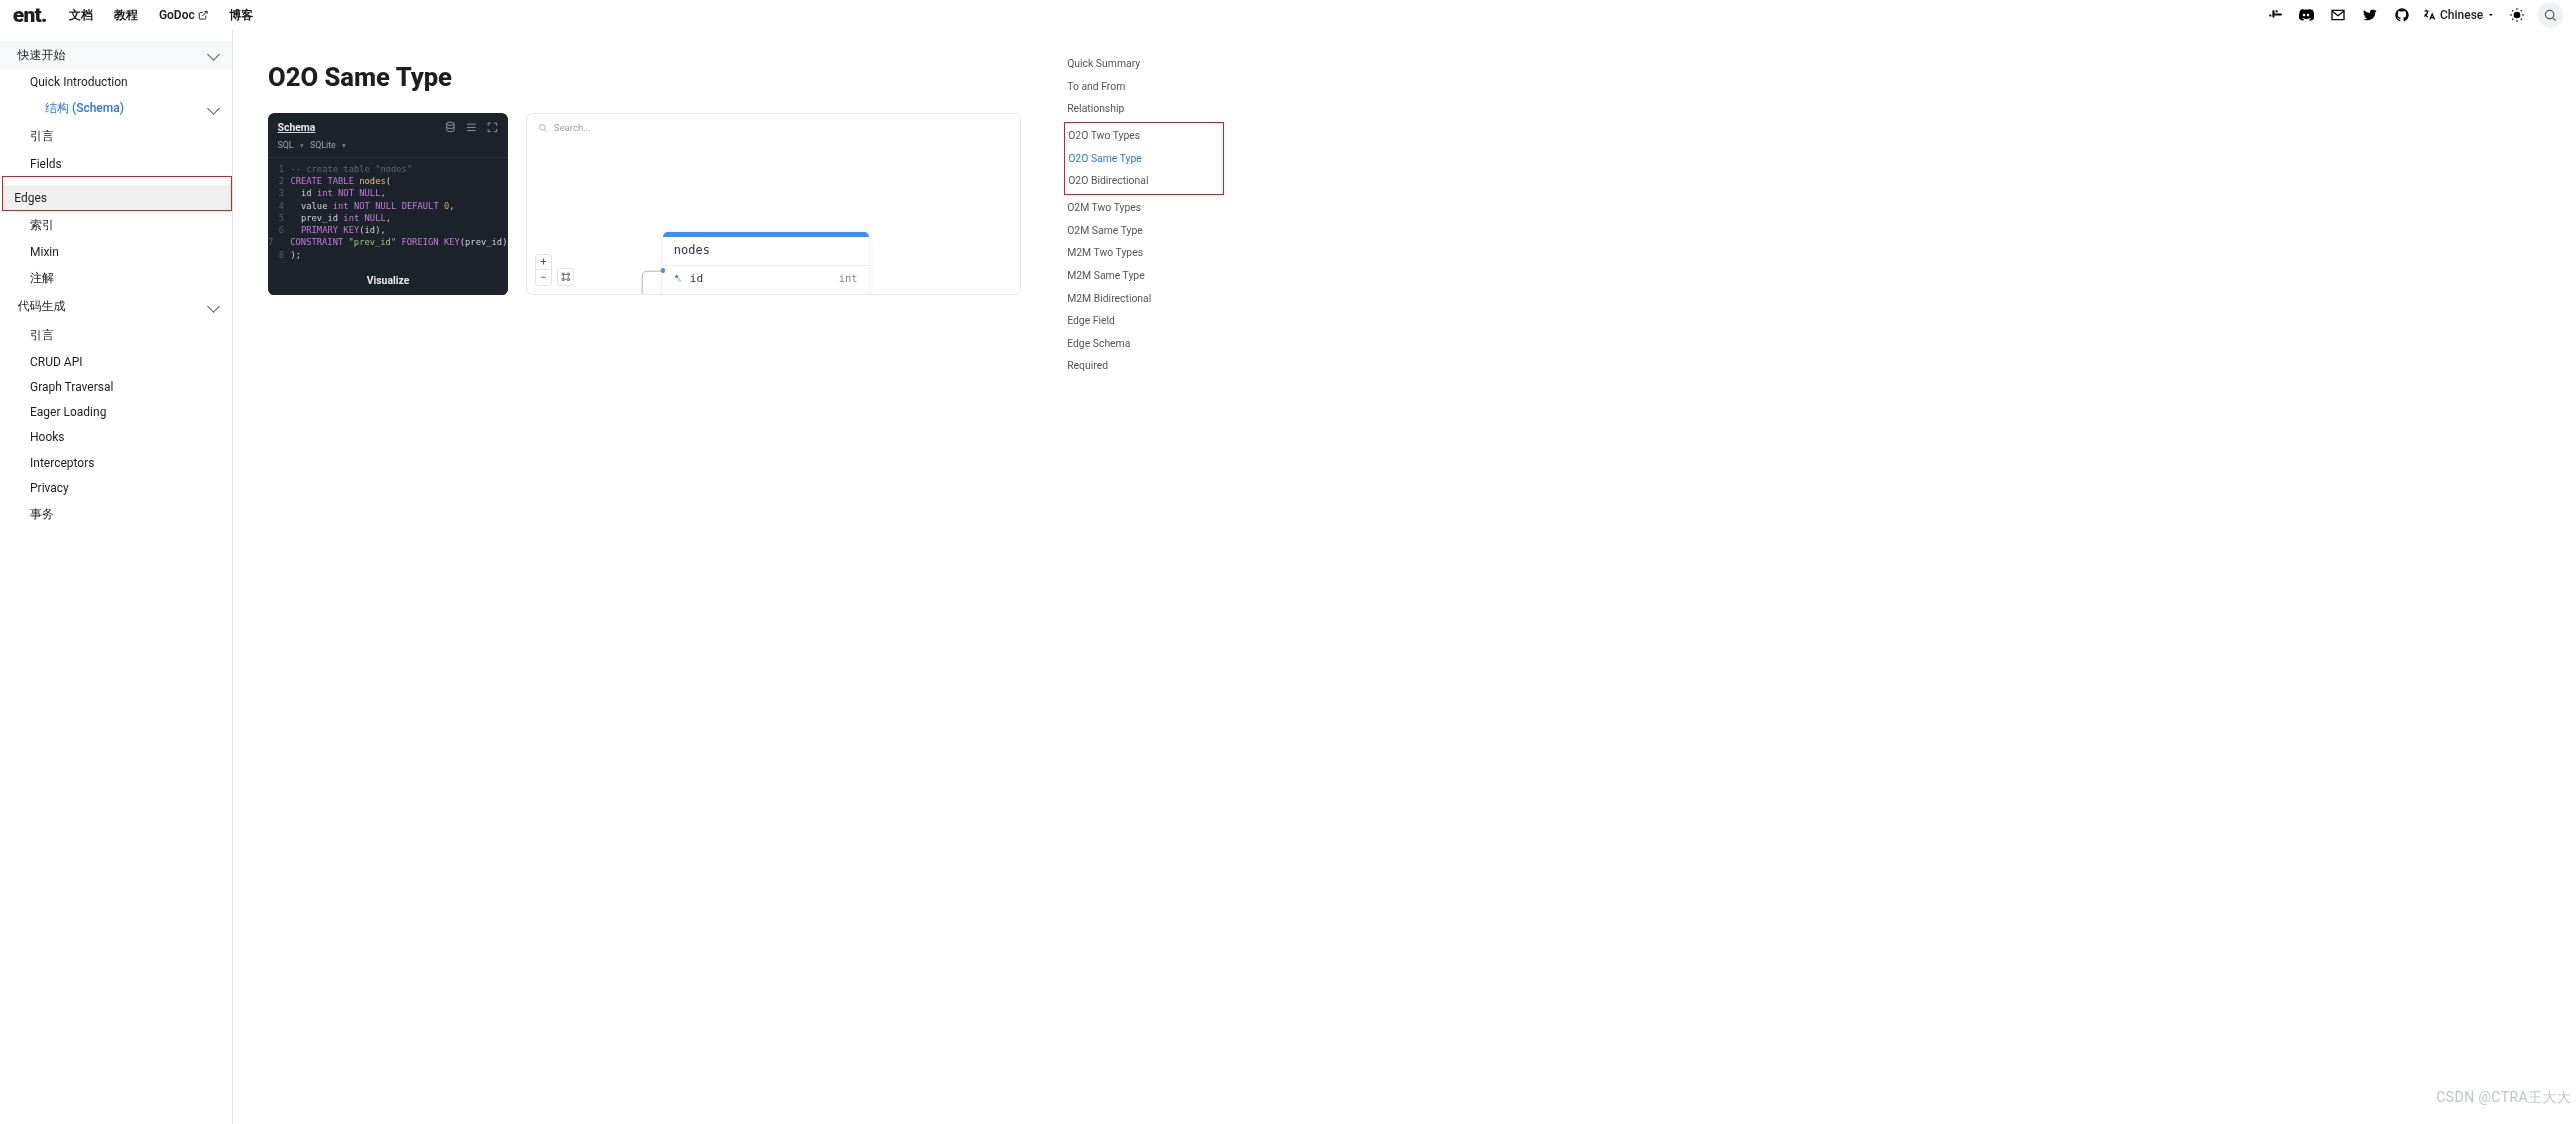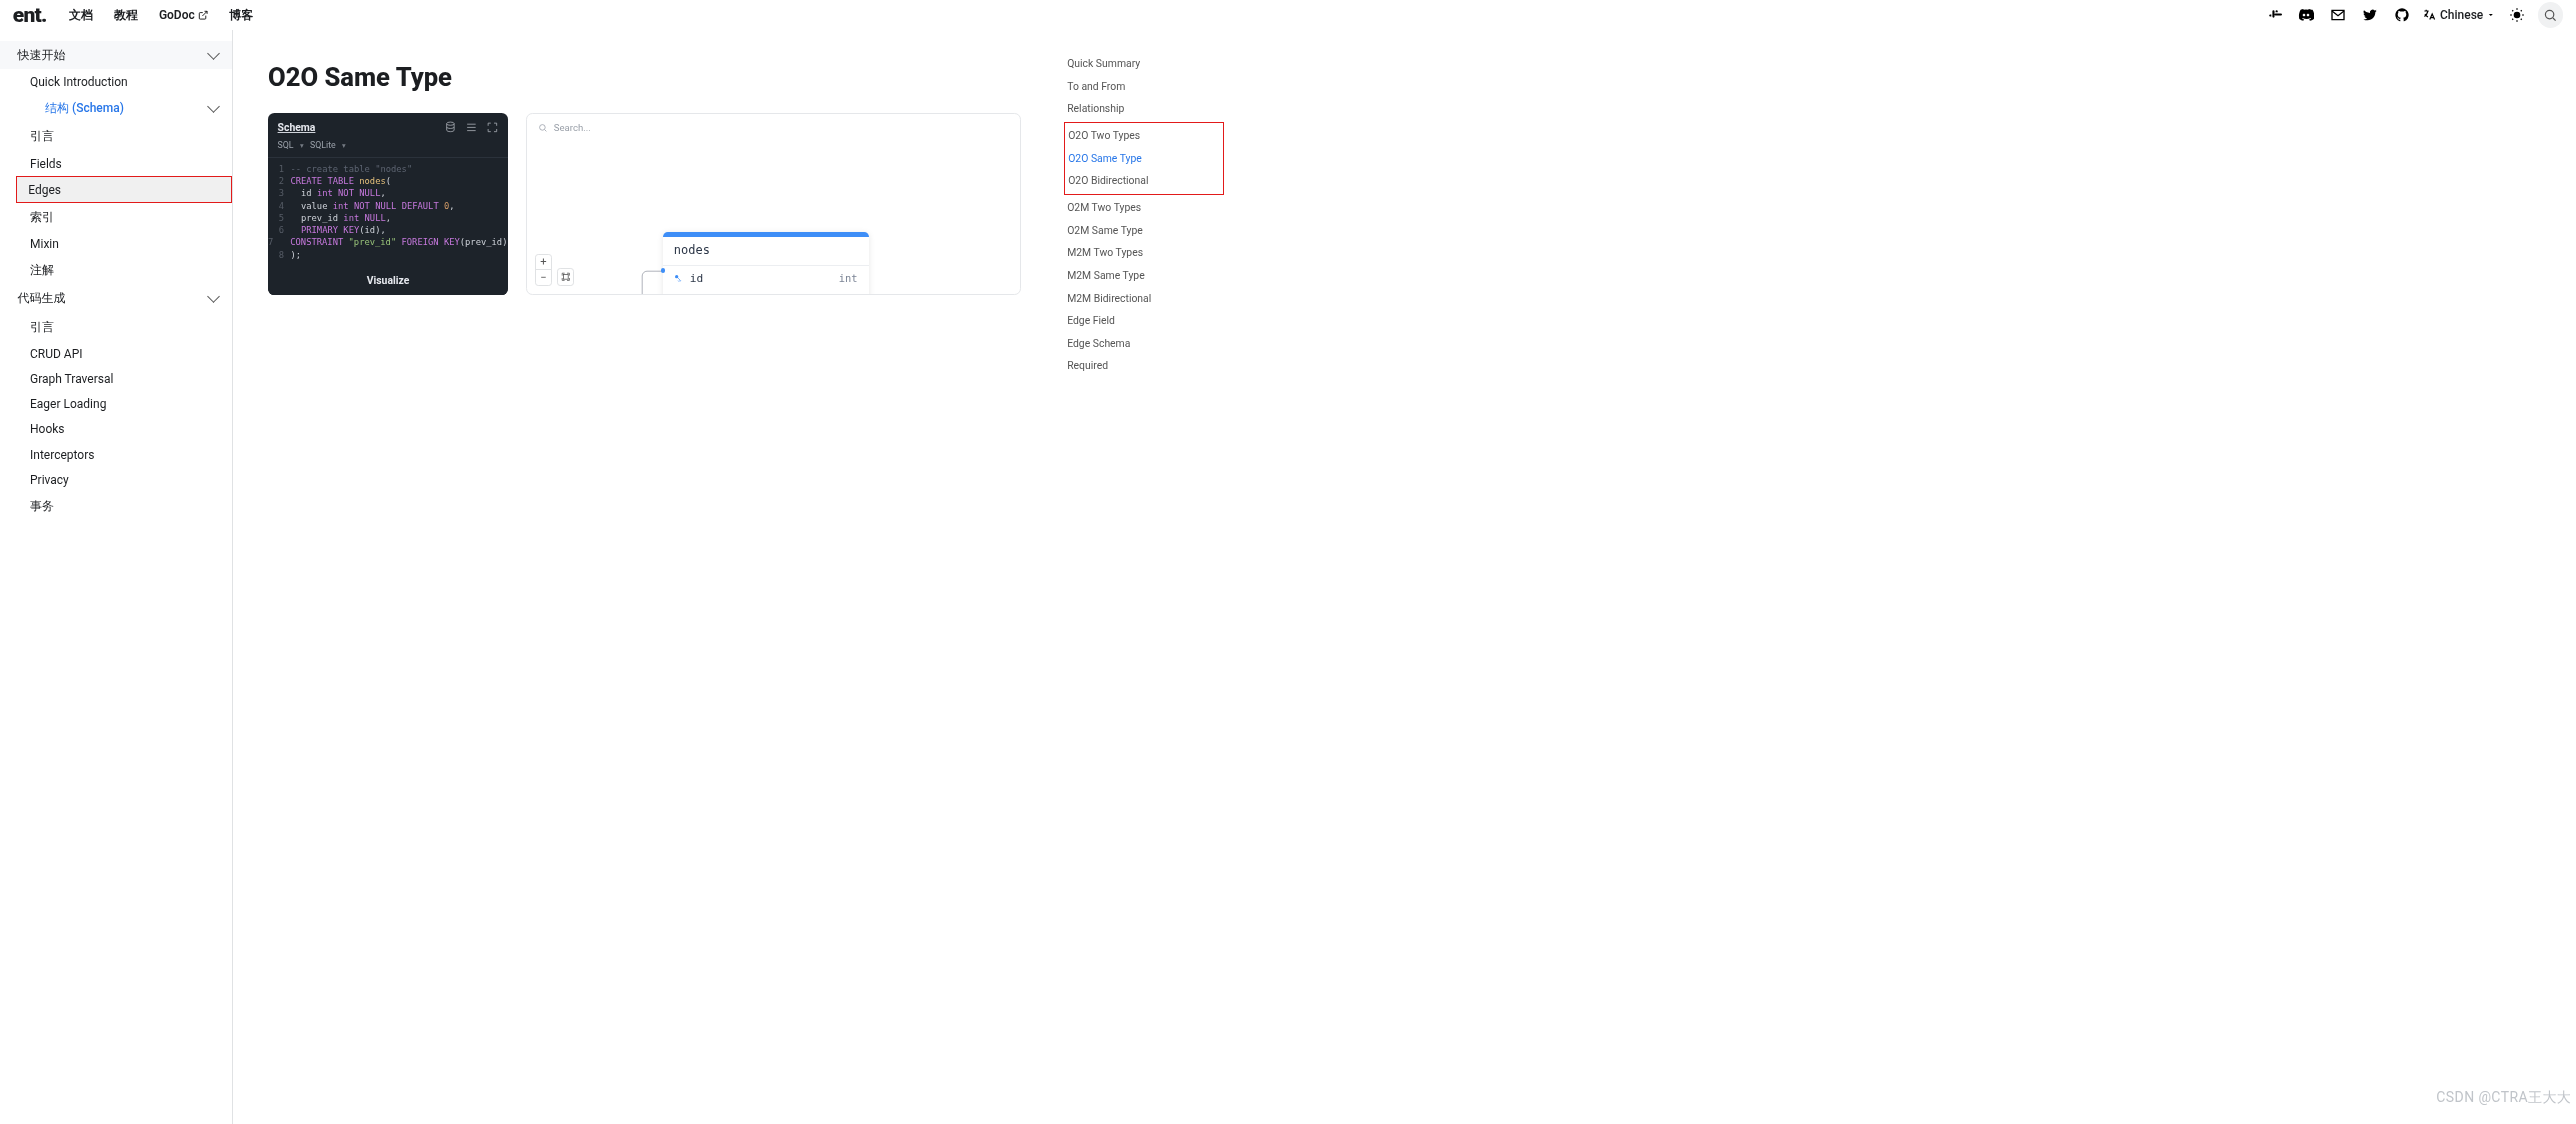--- a/index.html
+++ b/index.html
@@ -13,27 +13,27 @@
   .topnav-spacer { flex: 1; }
   .icon-btn { width: 22.4px; height: 22.4px; display: inline-flex; align-items: center; justify-content: center; margin-left: 9.6px; }
   .icon-btn svg { width: 16px; height: 16px; fill: #000; }
   .lang-switch { display: inline-flex; align-items: center; gap: 3.2px; font-size: 12px; font-weight: 500; margin-left: 9.6px; }
   .search-bubble { width: 25.6px; height: 25.6px; border-radius: 50%; background: #f0f1f2; display: inline-flex; align-items: center; justify-content: center; margin-left: 9.6px; }
   .search-bubble svg { width: 14.4px; height: 14.4px; stroke: #555; fill: none; stroke-width: 2; }
 
   
   .layout { display: flex; min-height: calc(100vh - 30px); }
   .sidebar { width: 233px; border-right: 0.8px solid #e0e2e4; padding-top: 11.2px; font-size: 12px; }
-  .side-item { padding: 5.6px 14.4px 5.6px 17.6px; display: flex; justify-content: space-between; cursor: pointer; }
+  .side-item { padding: 5.6px 14.4px 5.6px 17.6px; display: flex; align-items: center; justify-content: space-between; cursor: pointer; }
   .side-item.group { font-weight: 500; background: #f7f8fa00; }
   .side-item.group.bg { background: #f7f8fa; }
   .side-item.child { padding-left: 30px; }
   .side-item.active-blue { color: #2776e8; padding-left: 45px; }
   .side-item.selected { background: #f0f0f0; }
-  .red-box { border: 1.6px solid #e21a1a; margin: 0 0 0 16px; padding: 0 0 0 0; }
+  .red-box { border: 1.6px solid #e21a1a; margin: 0 0 0 2px; padding: 8px 0 0 0; }
   .red-box .side-item { margin: 0; }
   .chev-down::after { content: ""; width: 8px; height: 8px; border-right: 1.6px solid #555; border-bottom: 1.6px solid #555; transform: rotate(45deg); display: inline-block; margin-top: -3.2px; }
 
   .main { flex: 1; padding: 32px 35px 16px 35px; max-width: 823px; }
   h1.page-title { font-size: 25.6px; font-weight: 800; margin-bottom: 21px; }
 
   .tabs { display: flex; gap: 22.4px; border-bottom: 0.8px solid #e5e7ea; margin-bottom: 14.4px; padding-left: 11.2px; }
   .tab { padding: 9.6px 1.6px 11.2px; font-size: 12.8px; font-weight: 700; cursor: pointer; }
   .tab.active { color: #2776e8; border-bottom: 2.4px solid #2776e8; margin-bottom: -1.6px; }
 

